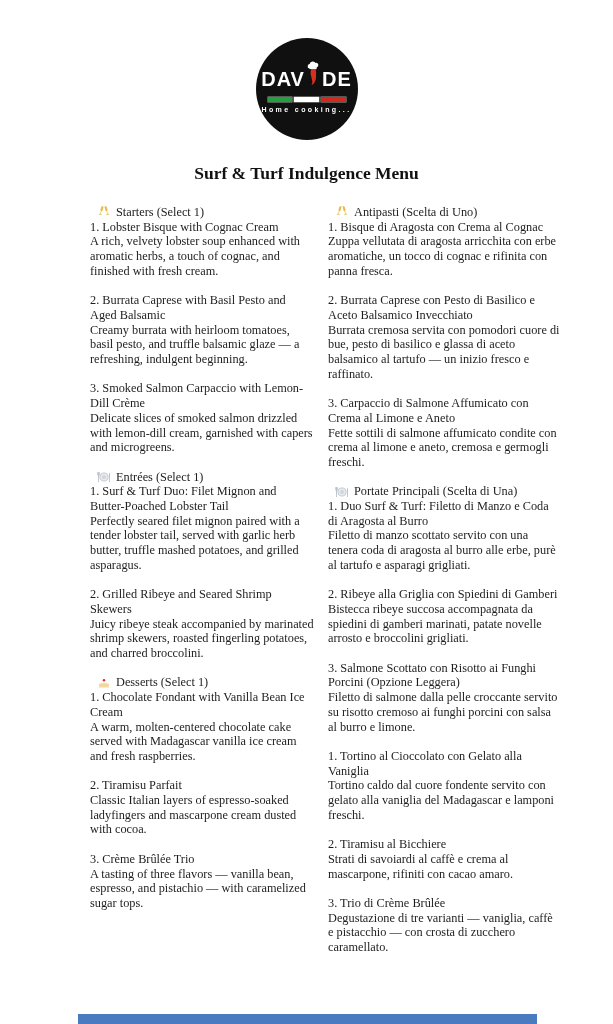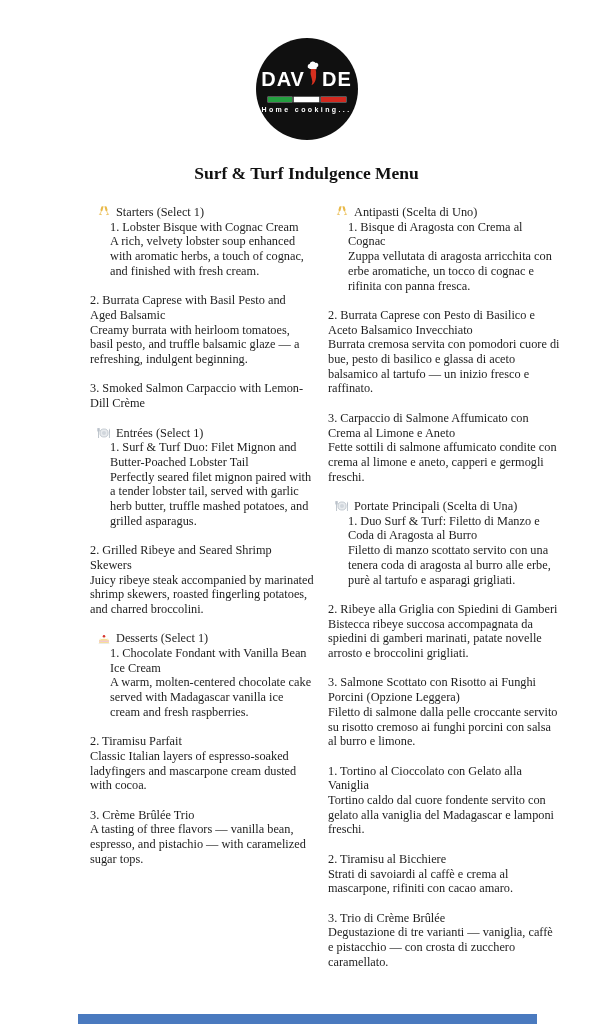--- a/index.html
+++ b/index.html
@@ -47,21 +47,21 @@
     font-size:12.3px;line-height:14.7px;color:#1d1d1d;
   }
   .col{width:224px;}
   .col.right{width:232px;}
   .menu-section{margin-top:14.7px;}
   .menu-section:first-child{margin-top:0;}
   .section-header{display:flex;align-items:center;gap:5px;padding-left:7px;text-align:center;}
   .section-icon{display:inline-flex;width:14px;height:14px;flex:0 0 14px;}
   .section-icon svg{width:14px;height:14px;display:block;}
   .menu-item{margin-top:14.7px;}
-  .section-header + .menu-item{margin-top:0;margin-left:20px;}
+  .section-header + .menu-item{margin-top:0;}
   .item-name,.item-desc{margin:0;}
   
   .footer-bar{
     position:absolute;left:78px;bottom:0;
     width:459px;height:10px;
   }
 </style>
 </head>
 <body>
 
@@ -114,20 +114,21 @@
           <div class="menu-item">
             <div class="item-name">1. Lobster Bisque with Cognac Cream</div>
             <div class="item-desc">A rich, velvety lobster soup enhanced with aromatic herbs, a touch of cognac, and finished with fresh cream.</div>
           </div>
           <div class="menu-item">
             <div class="item-name">2. Burrata Caprese with Basil Pesto and Aged Balsamic</div>
             <div class="item-desc">Creamy burrata with heirloom tomatoes, basil pesto, and truffle balsamic glaze — a refreshing, indulgent beginning.</div>
           </div>
           <div class="menu-item">
             <div class="item-name">3. Smoked Salmon Carpaccio with Lemon-Dill Crème</div>
+            <div class="item-desc">Delicate slices of smoked salmon drizzled with lemon-dill cream, garnished with capers and microgreens.</div>
           </div>
         </section>
         <section class="menu-section">
           <div class="section-header">
             <span class="section-icon">
               <svg viewBox="0 0 20 20" xmlns="http://www.w3.org/2000/svg">
                 <circle cx="10" cy="10" r="5.8" fill="#e8ebee" stroke="#b2bac3" stroke-width="1"></circle>
                 <circle cx="10" cy="10" r="2.9" fill="#d0d6dc"></circle>
                 <g stroke="#b2bac3" stroke-width="1.2" stroke-linecap="round" fill="none">
                   <path d="M2.2 3.6 V16.6"></path>
@@ -201,21 +202,21 @@
           <div class="menu-item">
             <div class="item-name">1. Bisque di Aragosta con Crema al Cognac</div>
             <div class="item-desc">Zuppa vellutata di aragosta arricchita con erbe aromatiche, un tocco di cognac e rifinita con panna fresca.</div>
           </div>
           <div class="menu-item">
             <div class="item-name">2. Burrata Caprese con Pesto di Basilico e Aceto Balsamico Invecchiato</div>
             <div class="item-desc">Burrata cremosa servita con pomodori cuore di bue, pesto di basilico e glassa di aceto balsamico al tartufo — un inizio fresco e raffinato.</div>
           </div>
           <div class="menu-item">
             <div class="item-name">3. Carpaccio di Salmone Affumicato con Crema al Limone e Aneto</div>
-            <div class="item-desc">Fette sottili di salmone affumicato condite con crema al limone e aneto, capperi e germogli freschi.</div>
+            <div class="item-desc">Fette sottili di salmone affumicato condite con crema al limone e aneto, cremosa e germogli freschi.</div>
           </div>
         </section>
         <section class="menu-section">
           <div class="section-header">
             <span class="section-icon">
               <svg viewBox="0 0 20 20" xmlns="http://www.w3.org/2000/svg">
                 <circle cx="10" cy="10" r="5.8" fill="#e8ebee" stroke="#b2bac3" stroke-width="1"></circle>
                 <circle cx="10" cy="10" r="2.9" fill="#d0d6dc"></circle>
                 <g stroke="#b2bac3" stroke-width="1.2" stroke-linecap="round" fill="none">
                   <path d="M2.2 3.6 V16.6"></path>

